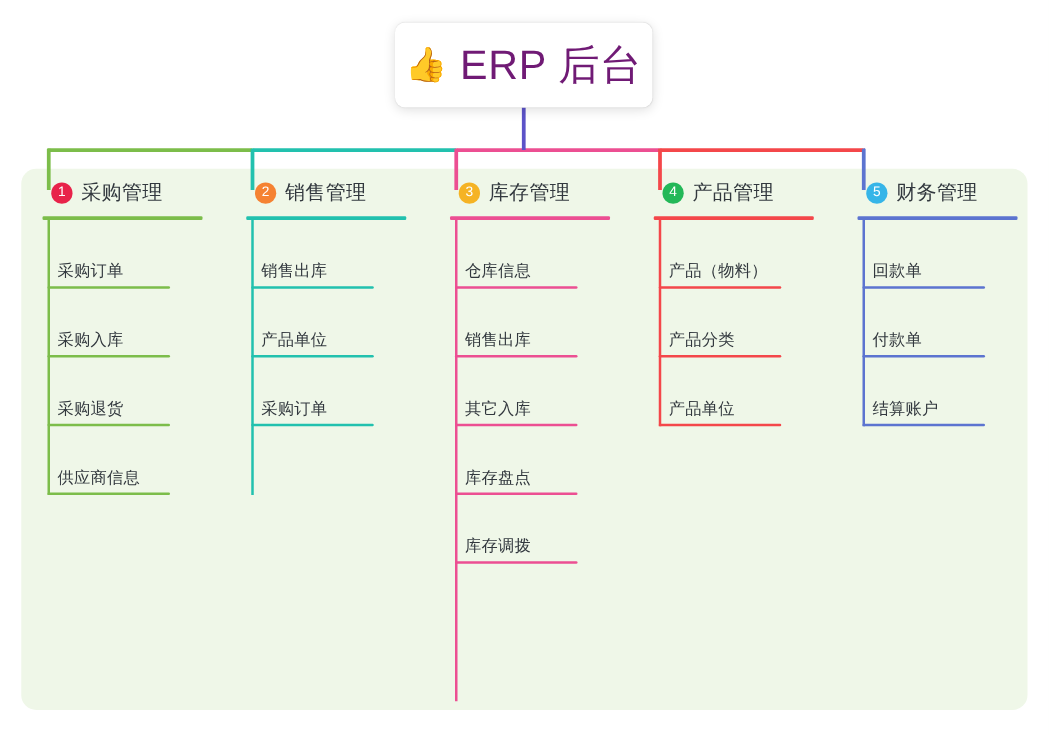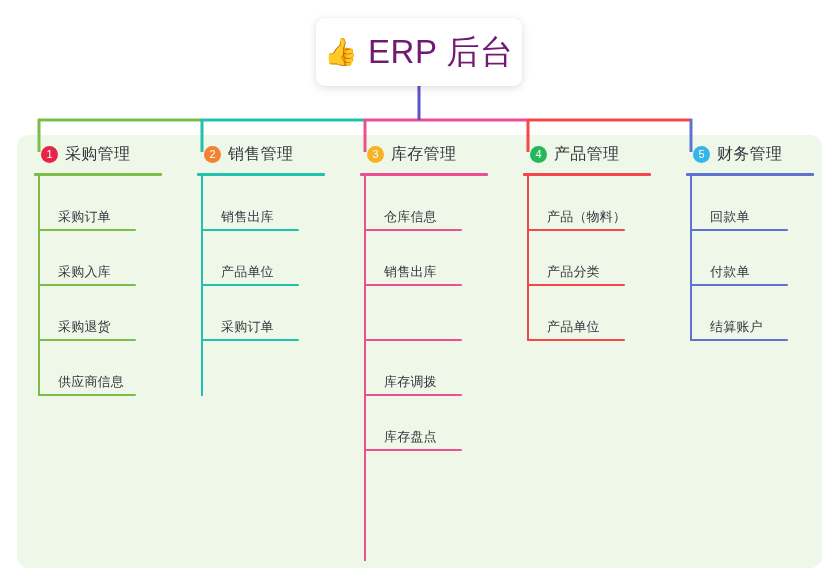--- a/index.html
+++ b/index.html
@@ -123,21 +123,21 @@
   .spine {
     position: absolute;
     left: 0;
     top: 0;
     width: 2px;
   }
   .item {
     position: relative;
     height: 55px;
     box-sizing: border-box;
-    padding-left: 20px;
+    padding-left: 8px;
     display: flex;
     flex-direction: column;
     justify-content: flex-end;
   }
   .item-label {
     font-size: 13px;
     color: #32383e;
     white-space: nowrap;
     padding-bottom: 5px;
     letter-spacing: 0.2px;
@@ -236,28 +236,29 @@
           <div class="spine" style="background: rgb(236, 79, 146); height: 385px;"></div>
           <div class="item">
             <span class="item-label">仓库信息</span>
             <div class="item-rule" style="background: rgb(236, 79, 146);"></div>
           </div>
           <div class="item">
             <span class="item-label">销售出库</span>
             <div class="item-rule" style="background: rgb(236, 79, 146);"></div>
           </div>
           <div class="item">
+            <span class="item-label">其它入库</span>
+            <div class="item-rule" style="background: rgb(236, 79, 146);"></div>
+          </div>
+          <div class="item">
+            <span class="item-label">库存盘点</span>
             <div class="item-rule" style="background: rgb(236, 79, 146);"></div>
           </div>
           <div class="item">
             <span class="item-label">库存调拨</span>
-            <div class="item-rule" style="background: rgb(236, 79, 146);"></div>
-          </div>
-          <div class="item">
-            <span class="item-label">库存盘点</span>
             <div class="item-rule" style="background: rgb(236, 79, 146);"></div>
           </div>
         </div>
       </div>
       <div class="column" style="left: 489px;">
         <div class="col-header">
           <span class="col-badge" style="background: rgb(35, 184, 88);">4</span>
           <span class="col-title">产品管理</span>
         </div>
         <div class="col-rule" style="background: rgb(244, 71, 74);"></div>

